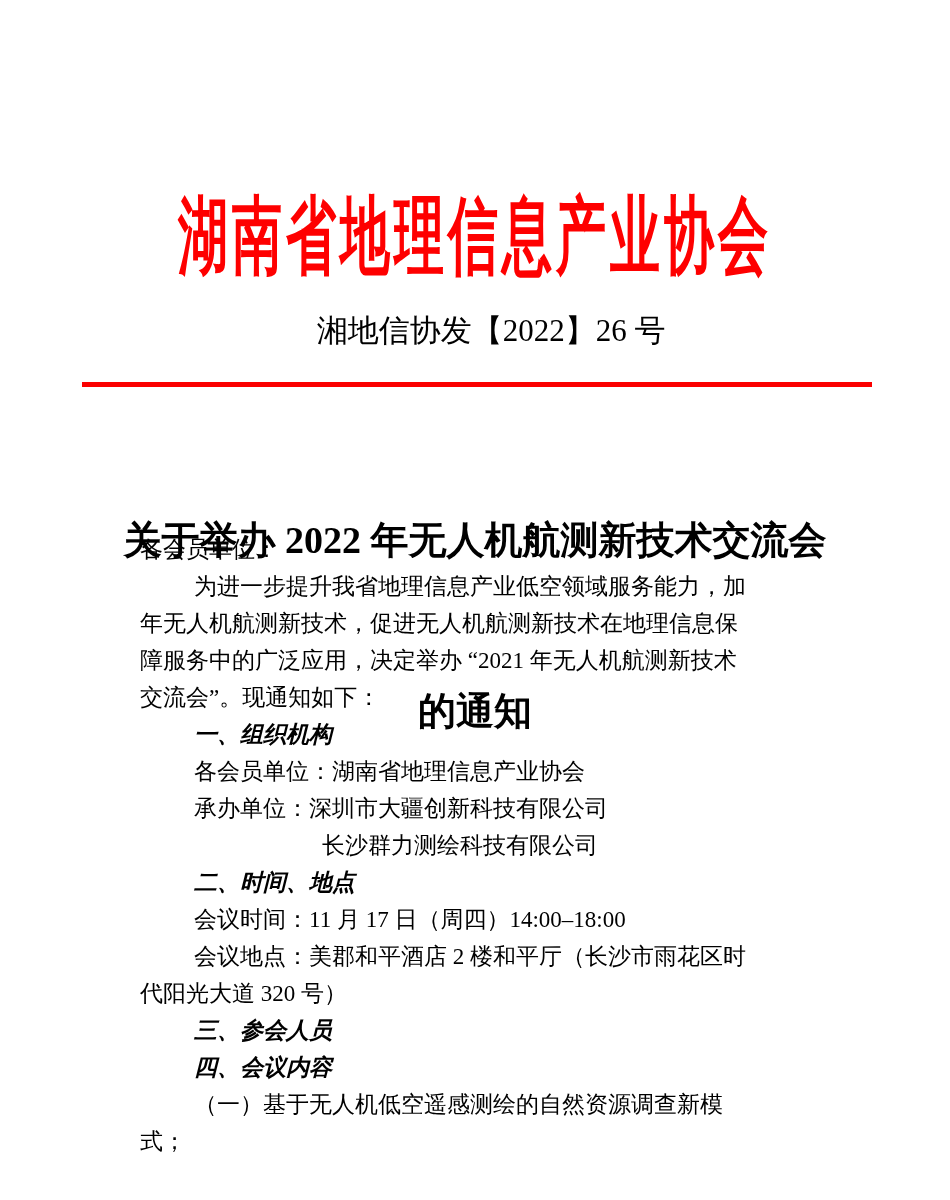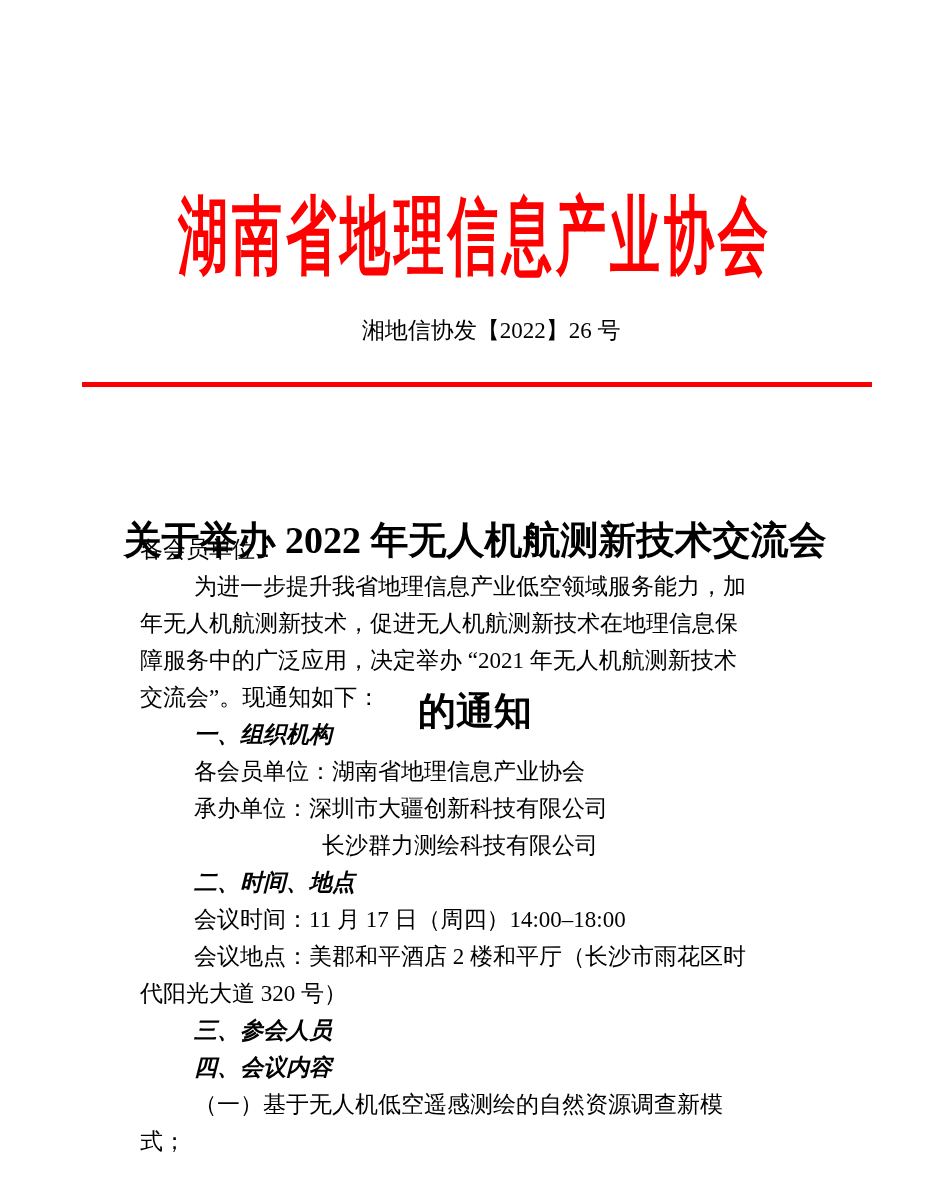--- a/index.html
+++ b/index.html
@@ -24,21 +24,21 @@
     transform: scaleY(1.7);
     transform-origin: center center;
     white-space: nowrap;
   }
   .doc-number {
     position: absolute;
     left: 140px; top: 316px;
     width: 702px; height: 30px;
     line-height: 30px;
     text-align: center;
-    font-size: 23px;
+    font-size: 31px;
     white-space: pre;
   }
   .red-rule {
     position: absolute;
     left: 82px; top: 382px;
     width: 790px; height: 5px;
     background: #fb0000;
   }
   .notice-title {
     position: absolute;

